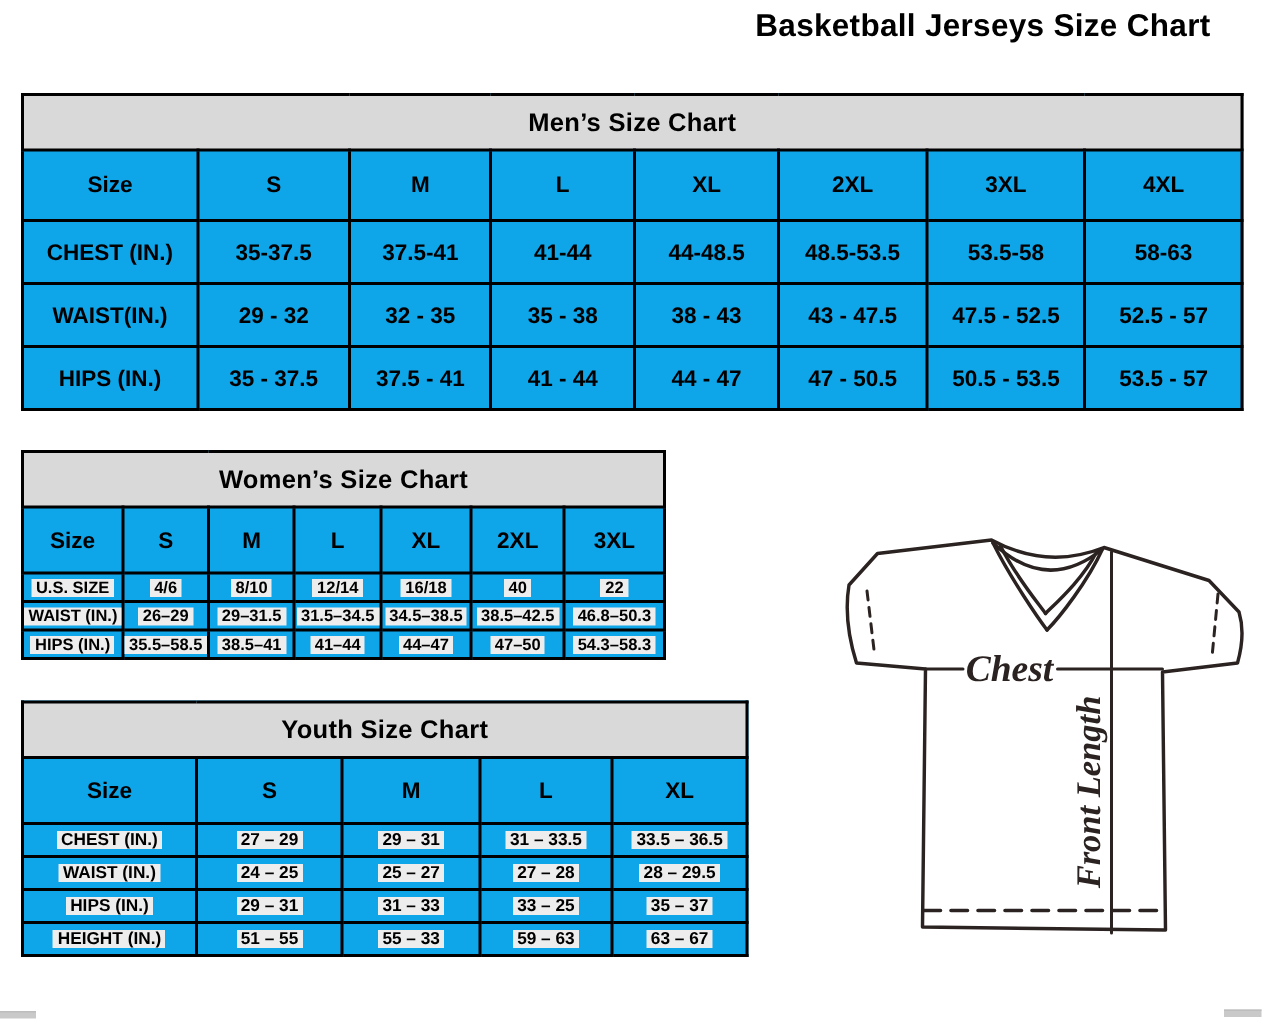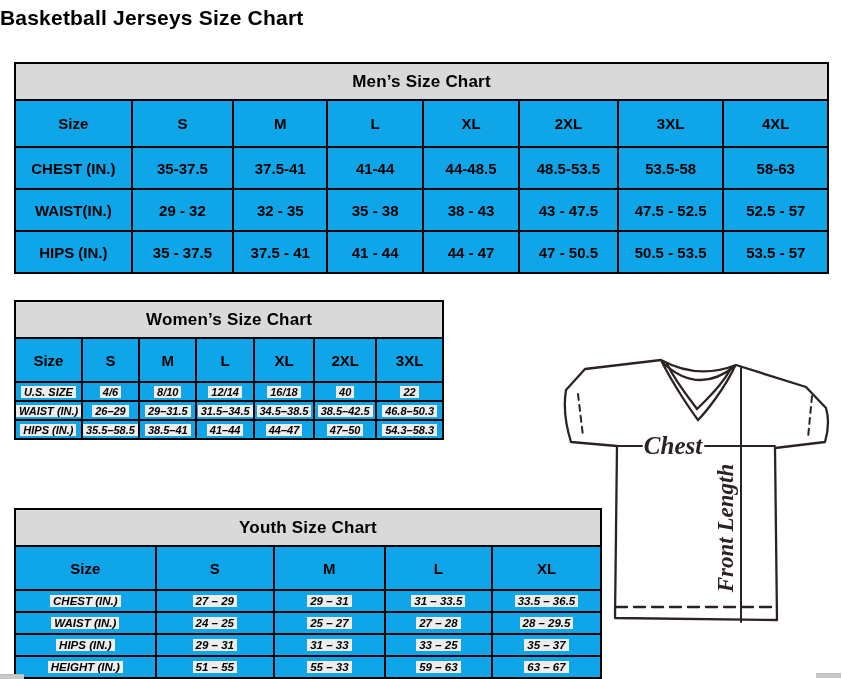--- a/index.html
+++ b/index.html
@@ -1,36 +1,36 @@
 <!DOCTYPE html>
 <html><head>
 <meta charset="utf-8">
 <style>
   html,body{margin:0;padding:0;background:#fff;}
   body{width:843px;height:679px;position:relative;overflow:hidden;
        font-family:"Liberation Sans",sans-serif;color:#000;}
   .page{position:absolute;inset:0;}
-  .title{position:absolute;top:6px;left:0;width:807px;text-align:left;
+  .title{position:absolute;top:6px;left:0;width:807px;text-align:right;
          font-size:21px;font-weight:bold;letter-spacing:.2px;}
   table{border-collapse:collapse;table-layout:fixed;position:absolute;background:#0ea5e9;}
   th,td{border:2px solid #000;text-align:center;vertical-align:middle;padding:0;font-weight:bold;}
   .tbl-title{background:#d9d9d9;font-size:17px;height:35px;letter-spacing:.2px;}
   
   #t-mens{left:14px;top:62px;width:815px;}
   #t-mens .col-h{height:45px;font-size:15px;}
   #t-mens .data th,#t-mens .data td{height:40px;font-size:15px;}
   
   #t-womens{left:14px;top:300px;width:430px;}
   #t-womens .col-h{height:42px;font-size:15px;}
   #t-womens .data th,#t-womens .data td{height:17px;font-size:11px;}
   
-  #t-youth{left:14px;top:508px;width:588px;}
+  #t-youth{left:14px;top:467px;width:485px;}
   #t-youth .col-h{height:42px;font-size:15px;}
   #t-youth .data th,#t-youth .data td{height:20px;font-size:11.5px;}
-  .hl{background:#ededed;padding:0 3px;white-space:nowrap;font-style:italic;}
+  .hl{background:#ededed;padding:0 3px;white-space:nowrap;}
   
   .jersey{position:absolute;left:556px;top:356px;width:285px;height:312px;}
   .jersey svg{display:block;width:100%;height:100%;}
   .jtxt{font-family:"Liberation Serif",serif;font-style:italic;font-weight:bold;fill:#2b2321;}
   
   .sb{position:absolute;background:#c9c9c9;border-top:1px solid #bdbdbd;}
   .sb-left{left:0;top:674px;width:24px;height:4px;}
   .sb-right{left:816px;top:673px;width:25px;height:4px;}
 </style>
 </head>

